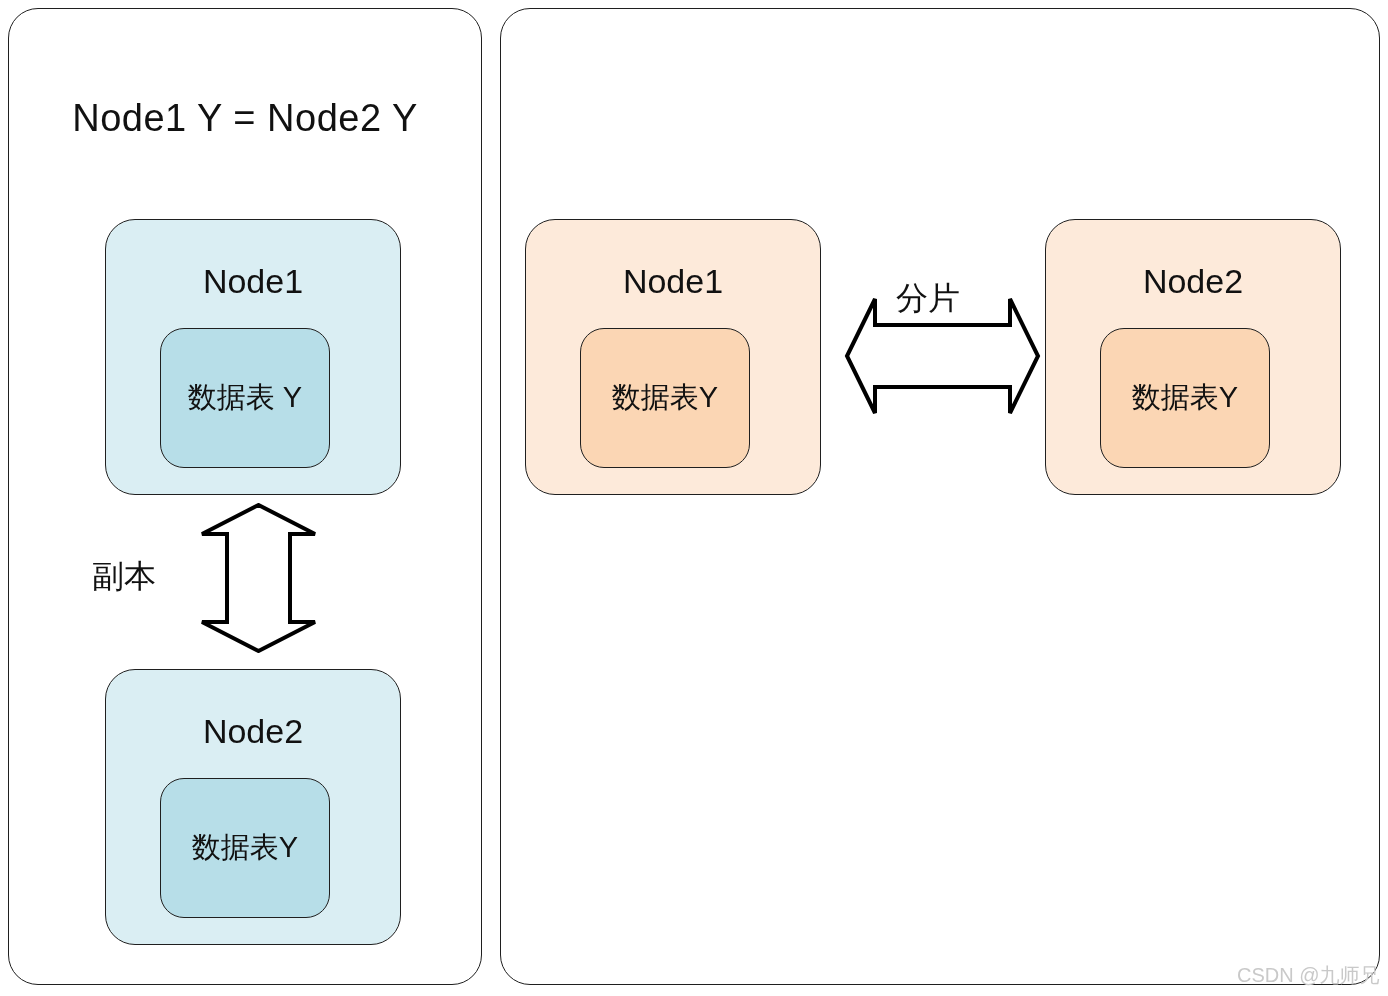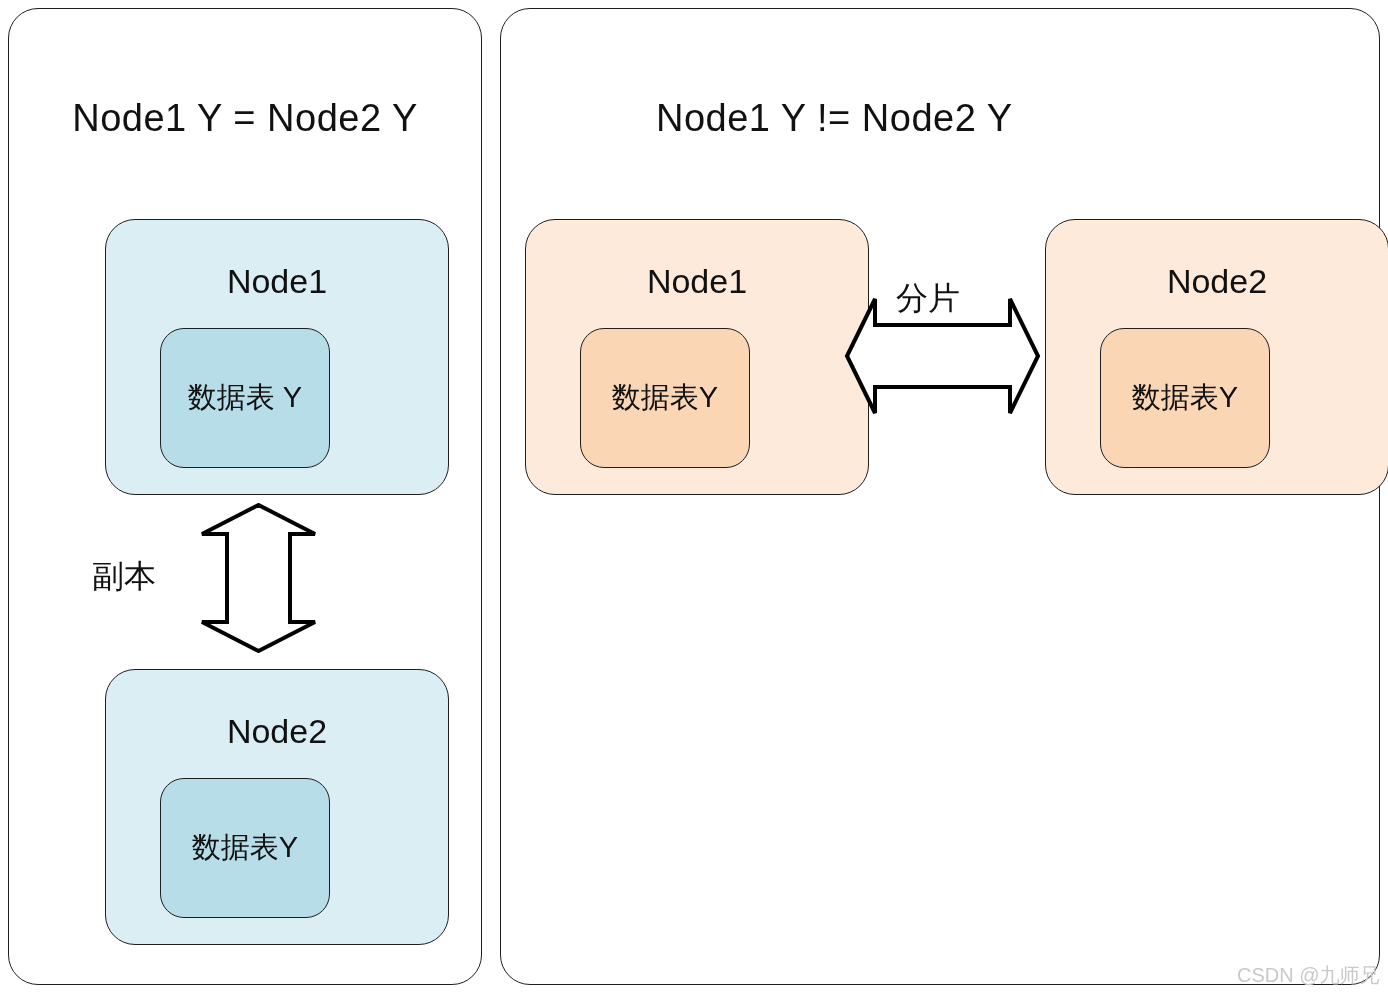--- a/index.html
+++ b/index.html
@@ -38,21 +38,21 @@
     top:88px;
     font-size:38px;
     letter-spacing:0.5px;
     white-space:nowrap;
     color:#111;
   }
   .panel.left .panel-title{left:0;width:100%;text-align:center;}
   .panel.right .panel-title{left:155px;}
   .node{
     position:absolute;
-    width:344px;
+    width:296px;
     height:276px;
     border:1.4px solid var(--outline);
     border-radius:30px;
   }
   .node.blue{background:var(--left-node-fill);}
   .node.orange{background:var(--right-node-fill);}
   .node-title{
     position:absolute;
     top:42px;
     left:0;
@@ -129,21 +129,20 @@
 
     <div class="arrow-label replica">副本</div>
 
     <div class="node blue pos-left-node2">
       <div class="node-title">Node2</div>
       <div class="table-box blue-inner">数据表Y</div>
     </div>
   </section>
 
   <section class="panel right">
-    <div class="panel-title">Node1 Y != Node2 Y</div>
 
     <div class="node orange pos-right-node1">
       <div class="node-title">Node1</div>
       <div class="table-box orange-inner">数据表Y</div>
     </div>
 
     <svg class="h-arrow" width="197" height="124" viewBox="0 0 197 124">
       <polygon points="3,62 31,5 31,31 166,31 166,5 194,62 166,119 166,93 31,93 31,119" fill="#ffffff" stroke="#000000" stroke-width="4" stroke-linejoin="miter"></polygon>
     </svg>
 

